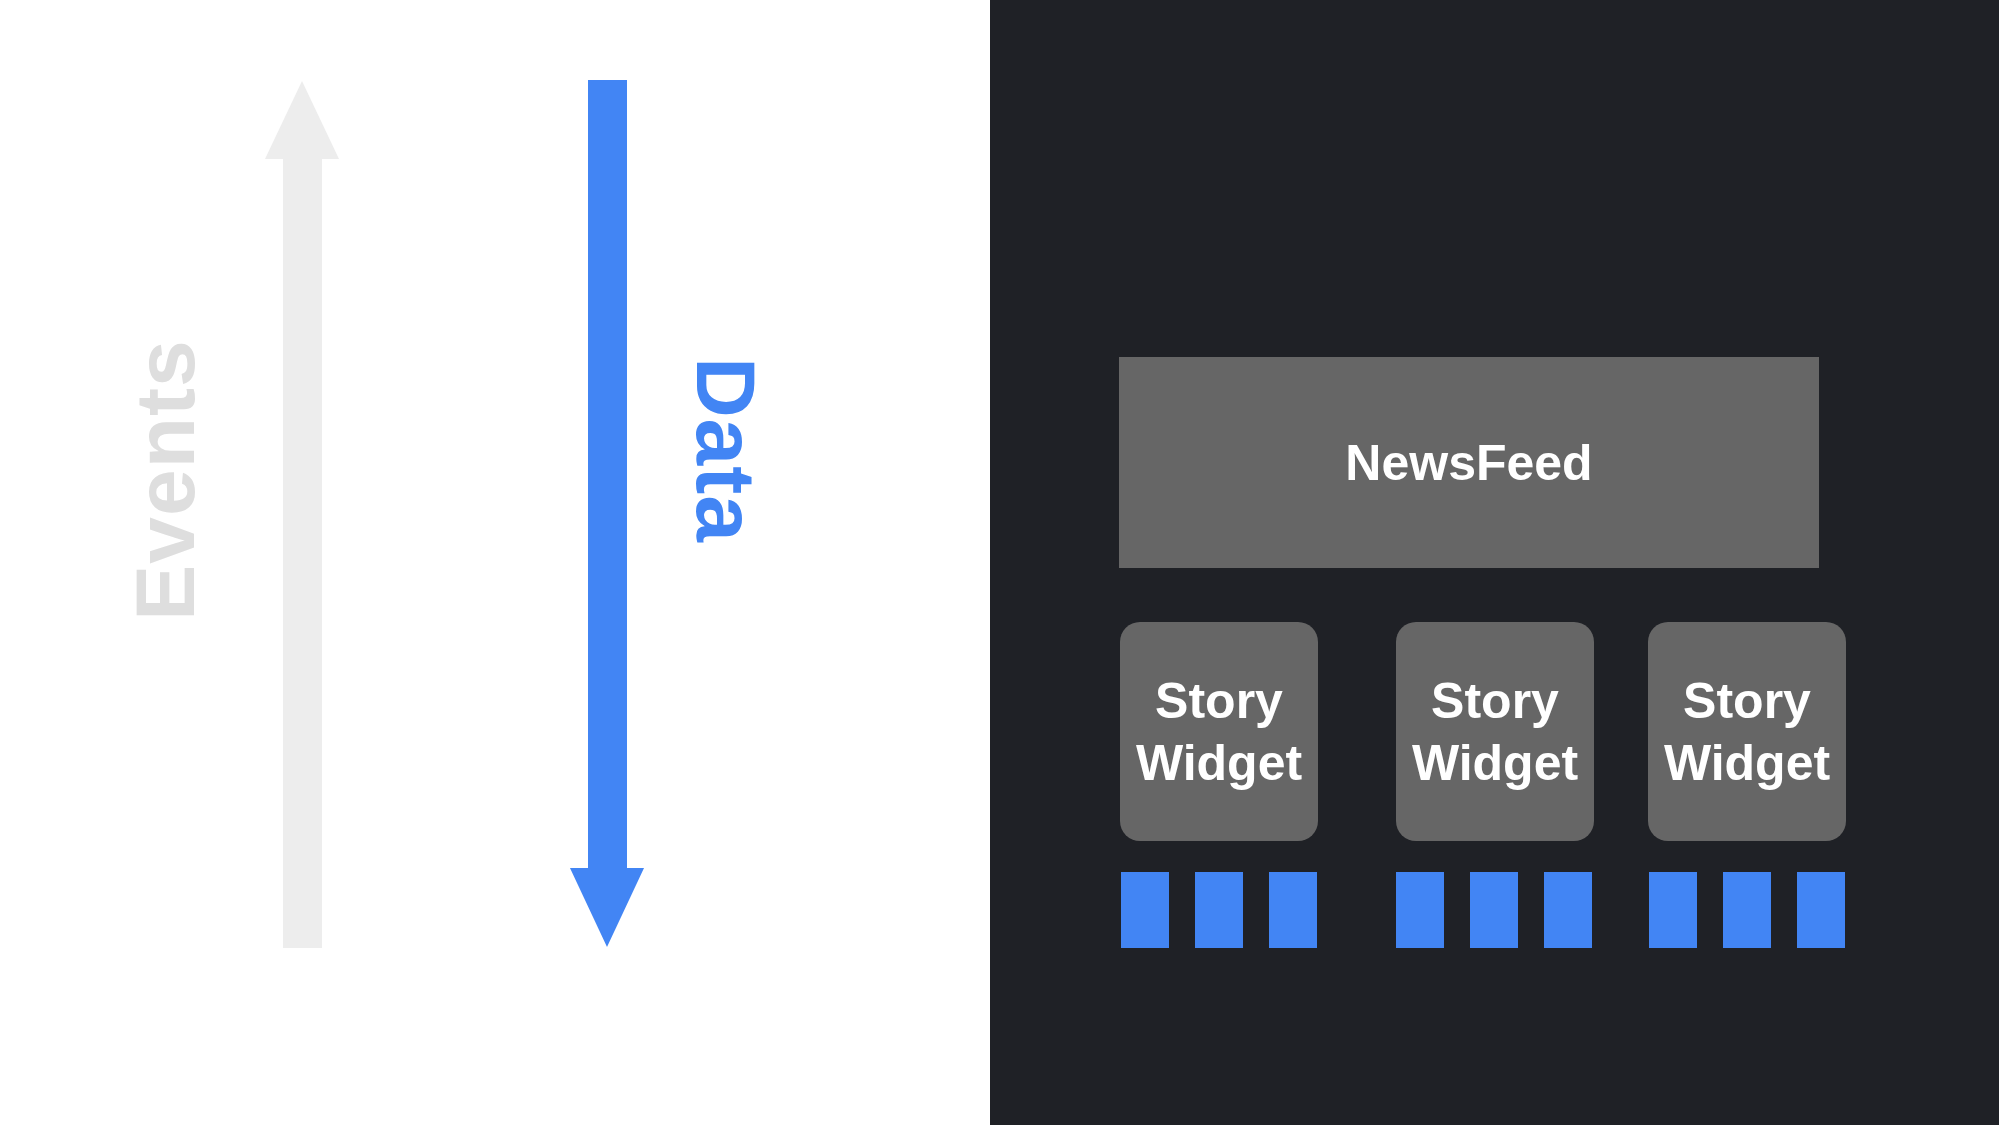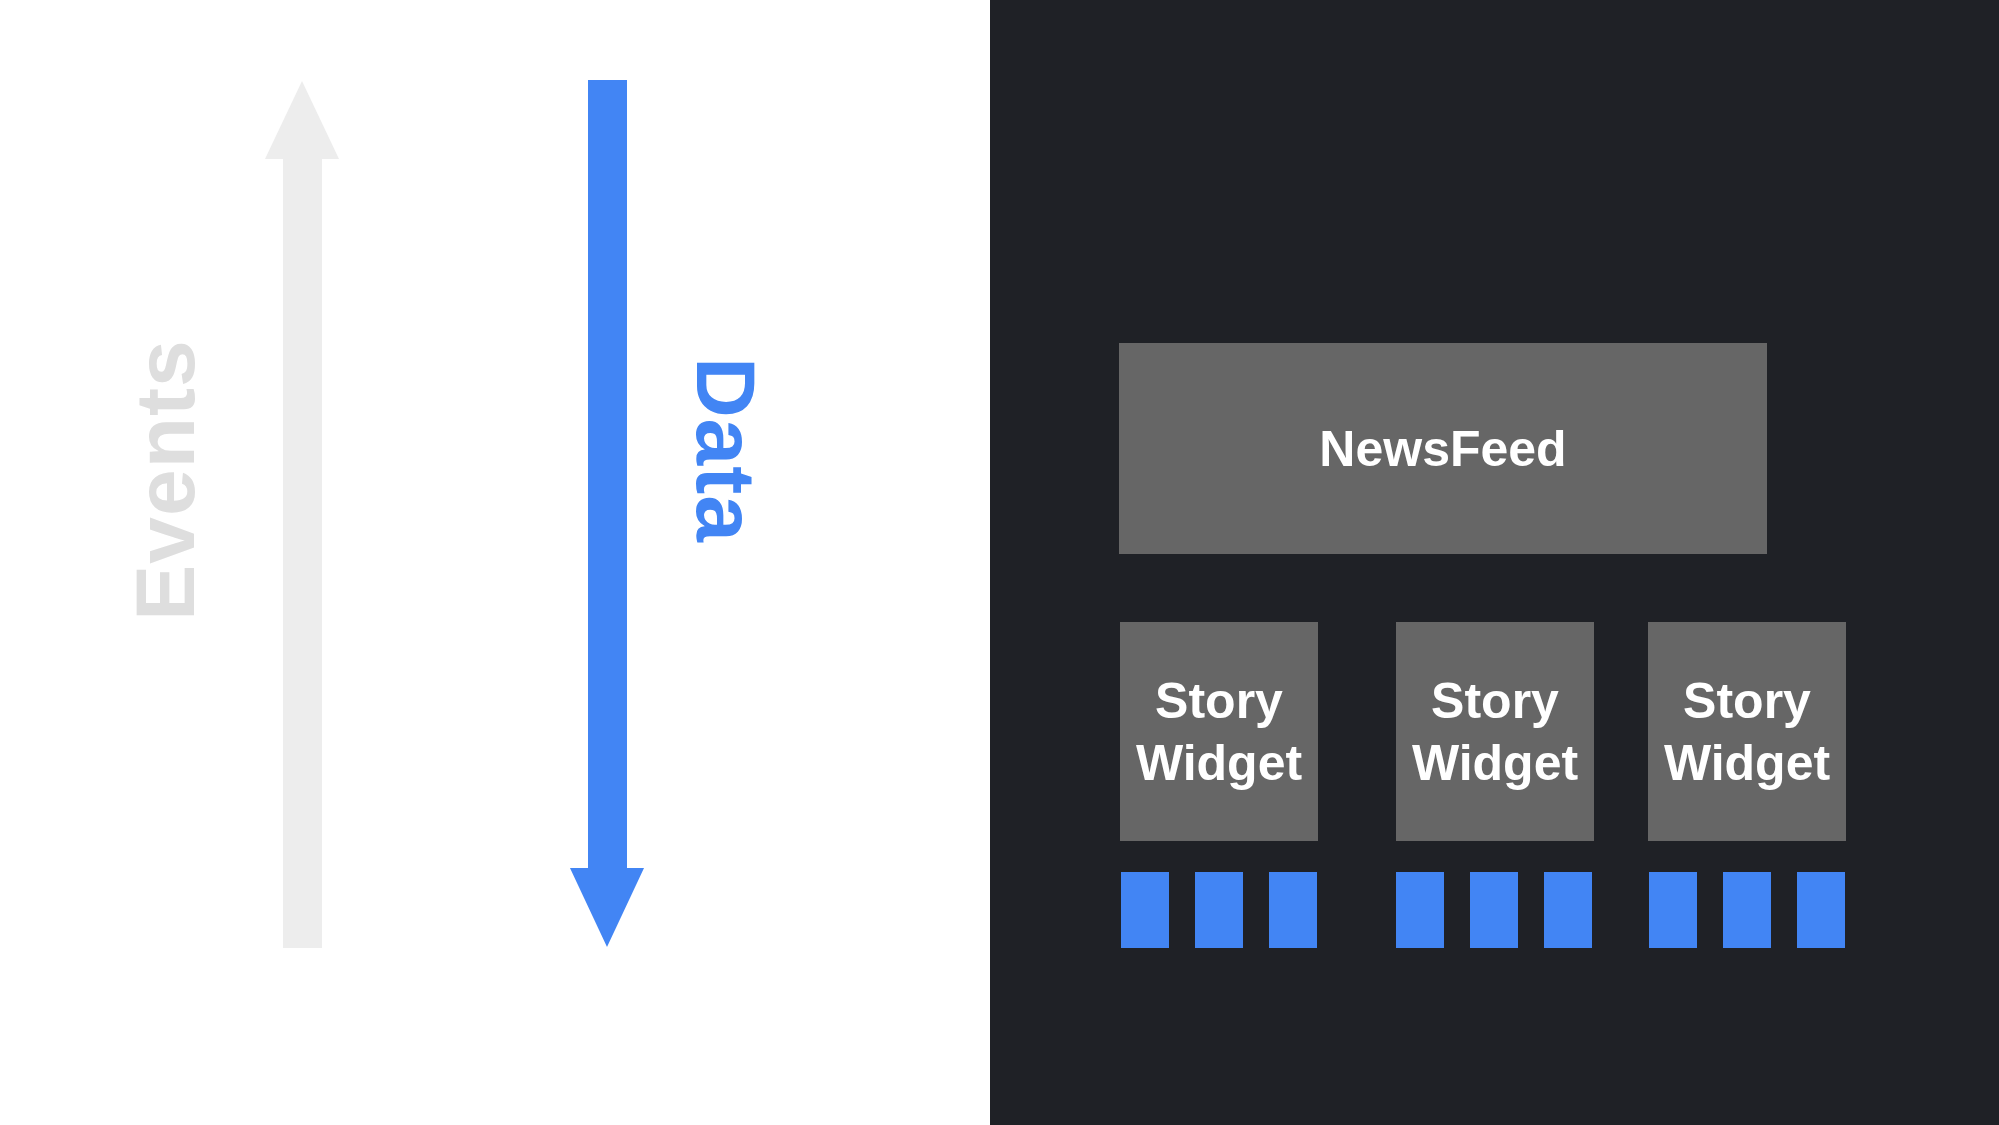--- a/index.html
+++ b/index.html
@@ -79,22 +79,22 @@
     position: absolute;
     background: var(--box-gray);
     color: var(--label-white);
     display: flex; align-items: center; justify-content: center;
     text-align: center;
     font-weight: 700;
     font-size: 50px;
     line-height: 1.24;
   }
   .screen-box   { left: 129px; top: 79px;  width: 728px; height: 198px; }
-  .newsfeed-box { left: 129px; top: 343px; width: 648px; height: 211px; }
-  .story-box    { top: 622px; width: 198px; height: 219px; padding: 16px 8px; }
+  .newsfeed-box { left: 129px; top: 357px; width: 700px; height: 211px; }
+  .story-box    { top: 622px; width: 198px; height: 219px; padding: 16px 8px; border-radius: 20px; }
   .story-1 { left: 130px; }
   .story-2 { left: 406px; }
   .story-3 { left: 658px; }
 
   .data-block {
     position: absolute; top: 872px;
     width: 48px; height: 76px;
     background: var(--accent-blue);
   }
   .db-1 { left: 131px; } .db-2 { left: 205px; } .db-3 { left: 279px; }

